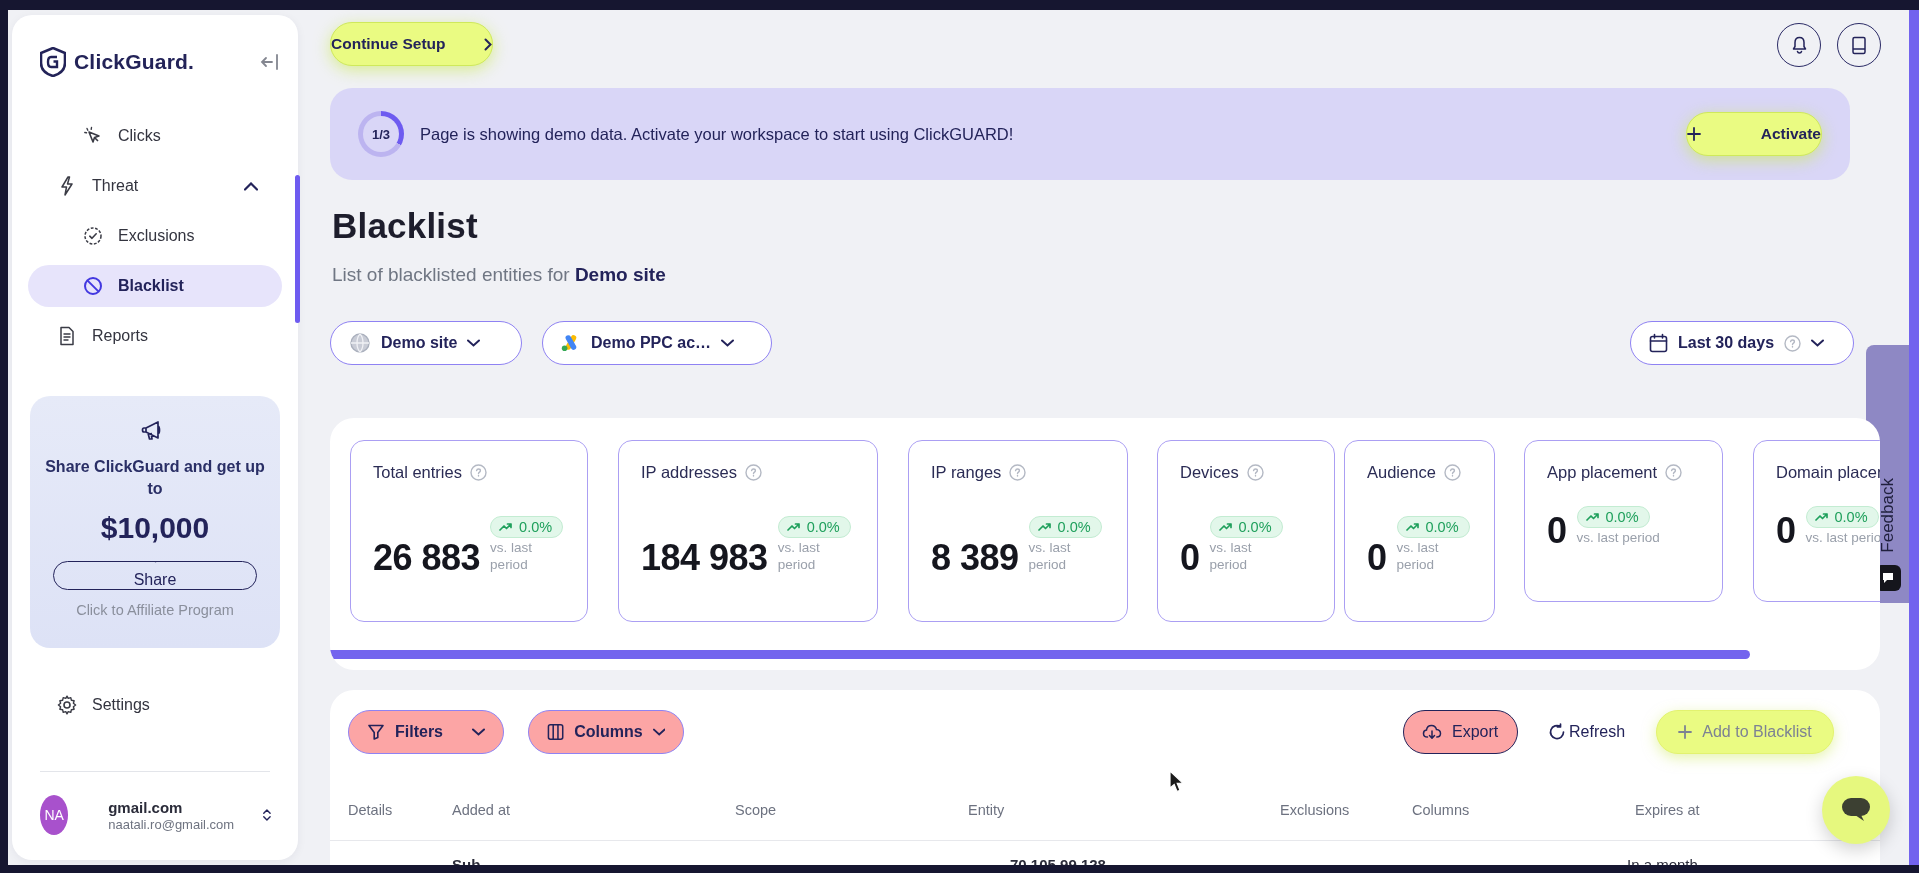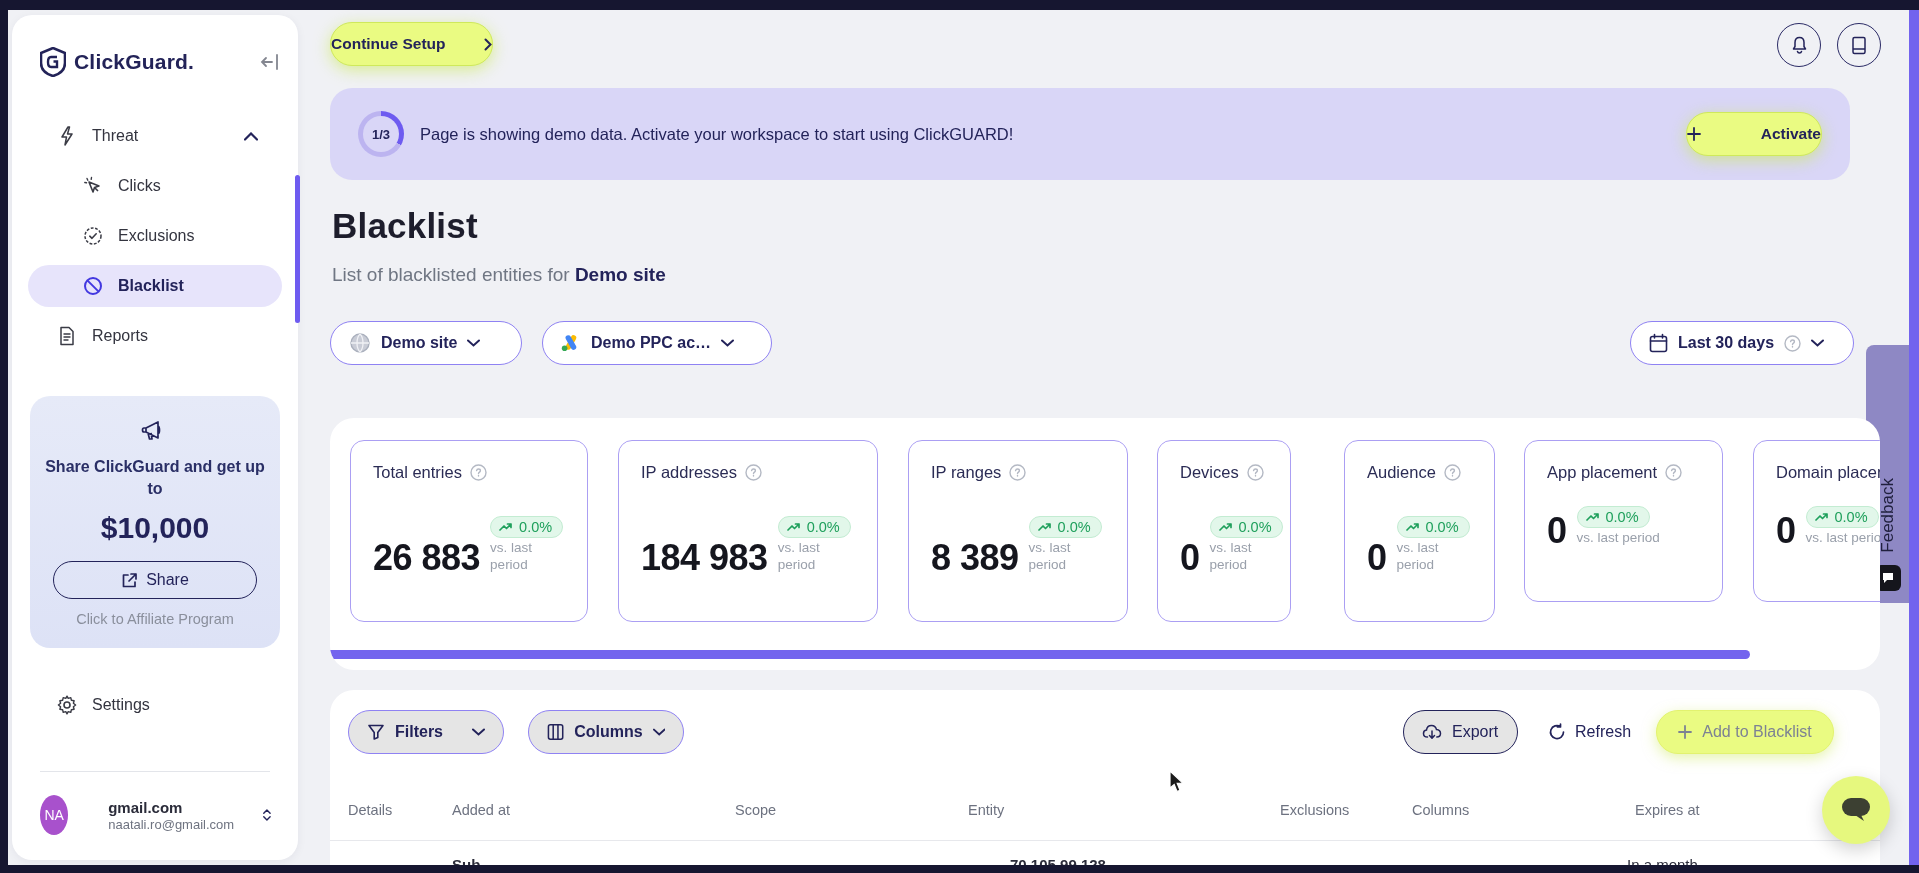--- a/index.html
+++ b/index.html
@@ -25,22 +25,22 @@
   .nav-item.child { padding-left:70px; }
   .nav-item .chev { position:absolute; right:40px; }
   .nav-item.active-pill { margin:4px 16px; height:42px; background:#e7e4fb; border-radius:21px; padding-left:54px; color:#23235a; font-weight:bold; }
   .nav-scroll { position:absolute; left:283px; top:160px; width:5px; height:148px; background:#6e5bf0; border-radius:3px; }
 
   .promo { position:absolute; left:18px; top:381px; width:250px; height:252px; border-radius:20px;
            background:linear-gradient(180deg,#e6eaf8,#dde2f6); text-align:center; padding:18px 14px; }
   .promo .meg { margin:2px auto 10px; width:30px; height:30px; }
   .promo .p-line { color:#2a2f66; font-size:16px; font-weight:bold; line-height:1.35; }
   .promo .p-amount { color:#23235a; font-size:30px; font-weight:bold; margin-top:12px; }
-  .promo .p-share { margin:16px auto 0; width:204px; height:38px; border:1.5px solid #23235a; border-radius:19px;
-                    display:flex; align-items:center; justify-content:center; gap:8px; color:#23235a; font-size:16px; cursor:pointer; background:transparent; }
+  .promo .p-share { margin:16px auto 0; width:204px; height:29px; border:1.5px solid #23235a; border-radius:19px;
+                    display:flex; align-items:center; justify-content:center; gap:8px; color:#23235a; font-size:16px; cursor:pointer; background:transparent;flex-direction:column; }
   .promo .p-aff { margin-top:12px; color:#8a8f9c; font-size:14.5px; }
 
   .settings-row { position:absolute; left:44px; top:676px; height:28px; display:flex; align-items:center; gap:14px; color:#33343f; font-size:16px; cursor:pointer; }
   .sb-divider { position:absolute; left:28px; top:756px; width:230px; height:1px; background:#e3e5ea; }
   .account { position:absolute; left:28px; top:776px; width:232px; height:48px; display:flex; align-items:center; cursor:pointer;gap:28px; }
   .avatar { width:40px; height:40px; border-radius:50%; background:#a851cc; color:#fff; font-size:14px; display:flex; align-items:center; justify-content:center; margin-right:12px; }
   .acct-name { font-size:15px; font-weight:bold; color:#2b2c3a; }
   .acct-mail { font-size:13px; color:#6e7380; margin-top:1px; }
   .acct-chev { margin-left:auto; }
 
@@ -87,26 +87,26 @@
   .stat-value { font-size:36px; font-weight:bold; color:#15161e; letter-spacing:-.5px; line-height:1; }
   .stat-right { display:flex; flex-direction:column; gap:2px; padding-bottom:2px; }
   .badge { display:inline-flex; align-items:center; gap:6px; background:#e2f7ea; border:1px solid #c3ecd2; border-radius:12px;
            padding:2px 10px 2px 8px; color:#1fa05c; font-size:14.5px; width:max-content; }
   .stat-period { color:#9aa0ab; font-size:13.5px; line-height:1.25; }
   .stat-period.narrow { width:60px; }
   .h-scrollbar { position:absolute; left:0; top:232px; width:1420px; height:9px; background:#7364ee; border-radius:0 5px 5px 0; }
 
   
   .table-panel { position:absolute; left:322px; top:680px; width:1550px; height:175px; background:#fff; border-radius:24px 24px 0 0; overflow:hidden; }
-  .tool-pill { position:absolute; top:20px; height:44px; background:#e5e5e5; border:1px solid #8f82f3; border-radius:22px;
+  .tool-pill { position:absolute; top:20px; height:44px; background:#fca5a5; border:1px solid #8f82f3; border-radius:22px;
                display:flex; align-items:center; gap:10px; padding:0 18px; color:#23235a; font-size:16px; font-weight:bold; cursor:pointer; }
   .tp-filters { left:18px; width:156px; }
   .tp-columns { left:198px; width:156px; }
   .tp-export  { left:1073px; width:115px; border-color:#23235a; font-weight:normal; }
-  .tp-refresh { position:absolute; left:1218px; top:20px; height:44px; display:flex; align-items:center; gap:9px; color:#23235a; font-size:16px; cursor:pointer; }
+  .tp-refresh { position:absolute; left:1218px; top:20px; height:44px; display:flex; align-items:center; gap:3px; color:#23235a; font-size:16px; cursor:pointer; }
   .tp-add { position:absolute; left:1326px; top:20px; width:178px; height:44px; border-radius:22px; background:#eafb82; border:1px solid #e2f26f;
             display:flex; align-items:center; justify-content:center; gap:10px; color:#7d8293; font-size:16px; cursor:pointer; box-shadow:0 4px 14px rgba(205,233,90,.5); }
   .thead span { position:absolute; top:112px; color:#6d7280; font-size:14.5px; }
   .th-0{left:18px} .th-1{left:122px} .th-2{left:405px} .th-3{left:638px} .th-4{left:950px} .th-5{left:1082px} .th-6{left:1305px}
   .t-divider { position:absolute; left:0; top:150px; width:100%; height:1px; background:#e7e8ec; }
   .partial-row span { position:absolute; top:166px; font-size:15px; color:#2b2c3a; }
   .pr-added { left:122px; font-weight:bold; }
   .pr-entity { left:680px; color:#23235a; font-weight:bold; }
   .pr-expires { left:1297px; }
 
@@ -130,42 +130,42 @@
           <path d="M13 1 L25 6 V16 C25 23 20 27 13 29 C6 27 1 23 1 16 V6 Z" fill="none" stroke="#232358" stroke-width="2.6"></path>
           <path d="M17 10 H11 C9 10 8 11.5 8 15 C8 18.5 9 20 11 20 H17 V14.5 H13.5" fill="none" stroke="#232358" stroke-width="2.4"></path>
         </svg>
         <span class="logo-text">ClickGuard.</span>
         <svg class="collapse-btn" width="20" height="18" viewBox="0 0 20 18">
           <path d="M17 2 V16 M12 9 H2 M6 5 L2 9 L6 13" stroke="#5a5e6b" stroke-width="1.8" fill="none" stroke-linecap="round"></path>
         </svg>
       </div>
 
       <nav class="nav">
-        <div class="nav-item top">
-          <span class="ico">
-            <svg width="18" height="20" viewBox="0 0 18 20">
-                <path d="M10 1 L4 11 H8.5 L7 19 L14 8 H9.5 L11.5 1 Z" fill="none" stroke="#3a3b45" stroke-width="1.5" stroke-linejoin="round"></path>
-              </svg>
-          </span>
-          <span>Threat</span>
-          <span class="chev">
-            <svg width="14" height="9" viewBox="0 0 14 9">
-                <path d="M1 7.5 L7 1.5 L13 7.5" stroke="#23235a" stroke-width="2.2" fill="none" stroke-linecap="round"></path>
-              </svg>
-          </span>
-        </div>
         <div class="nav-item child">
           <span class="ico">
             <svg width="20" height="20" viewBox="0 0 20 20">
                 <path d="M6 6 L16 10 L11.5 11.5 L10 16 Z M11.5 11.5 L15 15" fill="none" stroke="#3a3b45" stroke-width="1.6" stroke-linejoin="round"></path>
                 <path d="M4 2.5 L4.8 4.2 M8.5 1.5 L8.2 3.3 M1.8 6.5 L3.5 6.8" stroke="#3a3b45" stroke-width="1.4" stroke-linecap="round"></path>
               </svg>
           </span>
           <span>Clicks</span>
         </div>
+        <div class="nav-item top">
+          <span class="ico">
+            <svg width="18" height="20" viewBox="0 0 18 20">
+                <path d="M10 1 L4 11 H8.5 L7 19 L14 8 H9.5 L11.5 1 Z" fill="none" stroke="#3a3b45" stroke-width="1.5" stroke-linejoin="round"></path>
+              </svg>
+          </span>
+          <span>Threat</span>
+          <span class="chev">
+            <svg width="14" height="9" viewBox="0 0 14 9">
+                <path d="M1 7.5 L7 1.5 L13 7.5" stroke="#23235a" stroke-width="2.2" fill="none" stroke-linecap="round"></path>
+              </svg>
+          </span>
+        </div>
         <div class="nav-item child">
           <span class="ico">
             <svg width="20" height="20" viewBox="0 0 20 20">
                 <circle cx="10" cy="10" r="8" fill="none" stroke="#3a3b45" stroke-width="1.5" stroke-dasharray="2.8 1.6"></circle>
                 <path d="M6.8 10.2 L9 12.3 L13.2 7.8" fill="none" stroke="#3a3b45" stroke-width="1.6" stroke-linecap="round" stroke-linejoin="round"></path>
               </svg>
           </span>
           <span>Exclusions</span>
         </div>
         <div class="nav-item child active-pill">
@@ -371,21 +371,21 @@
                 <svg width="14" height="10" viewBox="0 0 14 10">
                   <path d="M1 8 L5 4 L7.5 6.5 L12 2 M8.5 2 H12 V5.5" fill="none" stroke="#1fa05c" stroke-width="1.7" stroke-linecap="round" stroke-linejoin="round"></path>
                 </svg>
                 <span>0.0%</span>
               </span>
             <span class="stat-period narrow">vs. last period</span>
           </span>
         </div>
       </div>
 
-      <div class="stat-card" style="left:827px; width:134px; height:182px;">
+      <div class="stat-card" style="left:827px; width:178px; height:182px;">
         <div class="stat-label-row">
             <span class="stat-label">Devices</span>
           <svg width="17" height="17" viewBox="0 0 17 17">
               <circle cx="8.5" cy="8.5" r="7.5" fill="none" stroke="#b4b9c4" stroke-width="1.4"></circle>
               <path d="M6.6 6.6 C6.8 5.5 7.6 5 8.5 5 C9.6 5 10.4 5.7 10.4 6.7 C10.4 8 8.5 8.2 8.5 9.6 M8.5 11.5 V12" fill="none" stroke="#b4b9c4" stroke-width="1.4" stroke-linecap="round"></path>
             </svg>
           </div>
         <div class="stat-bottom">
           <span class="stat-value">0</span>
           <span class="stat-right">

